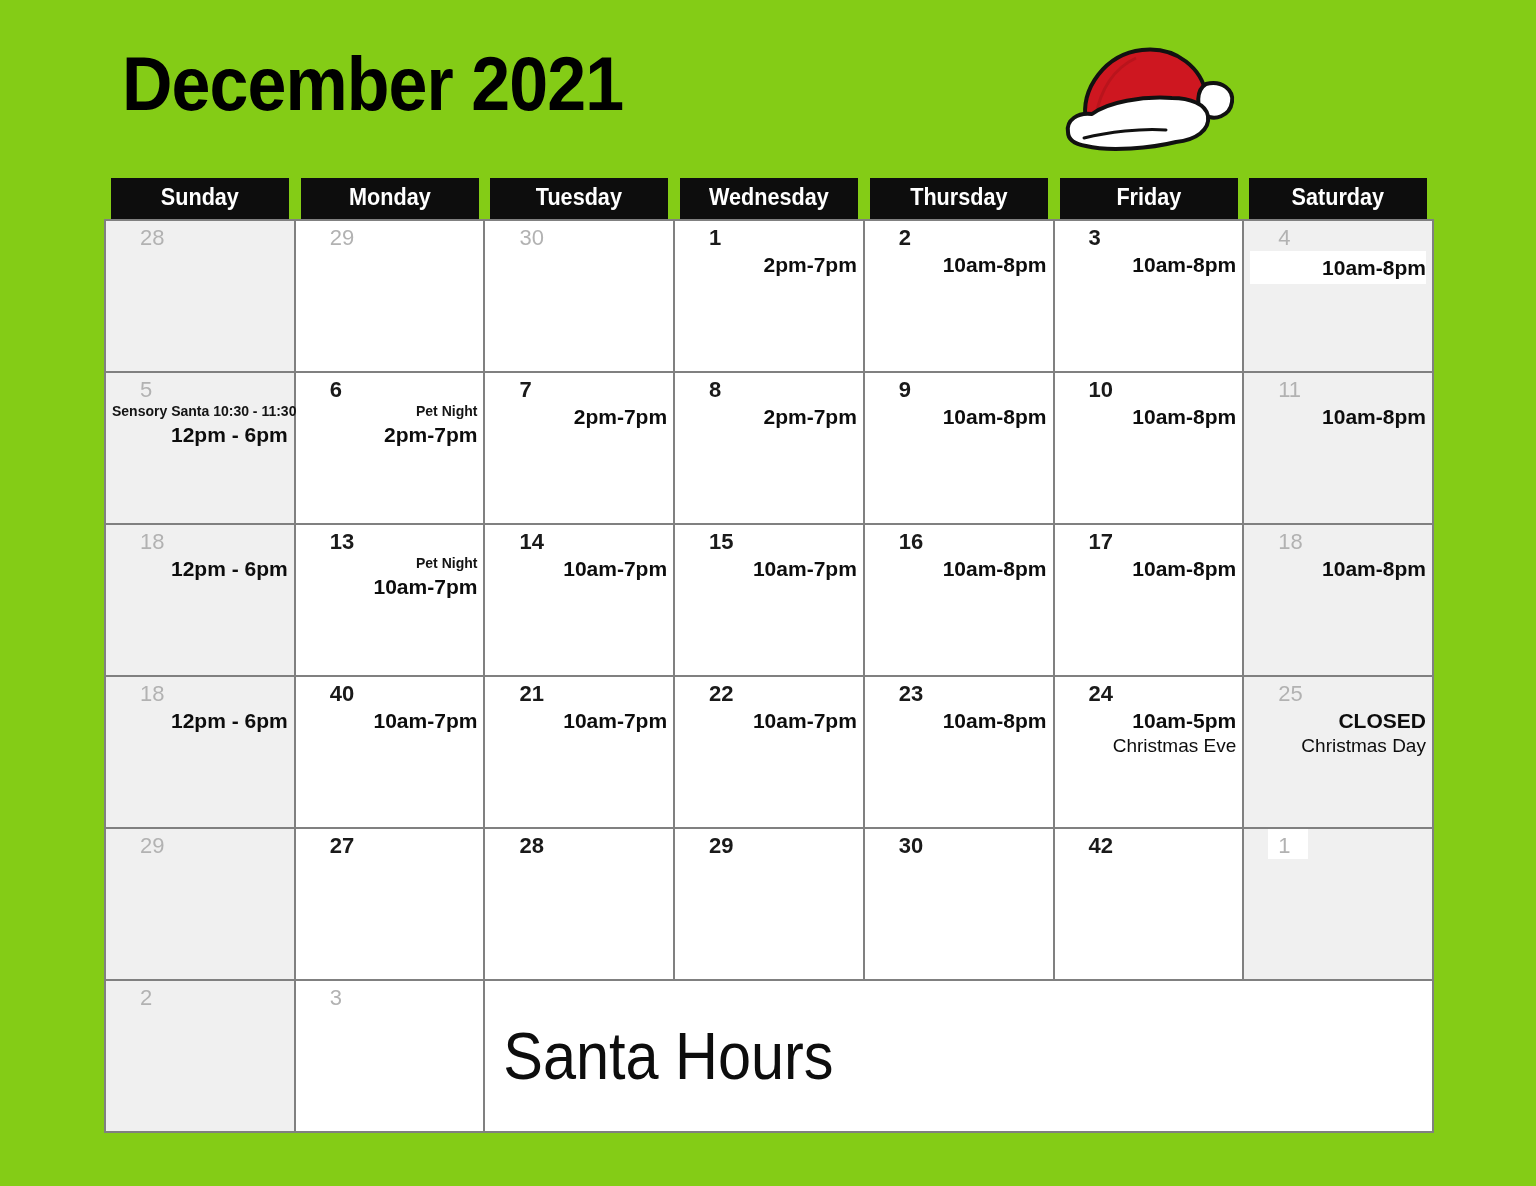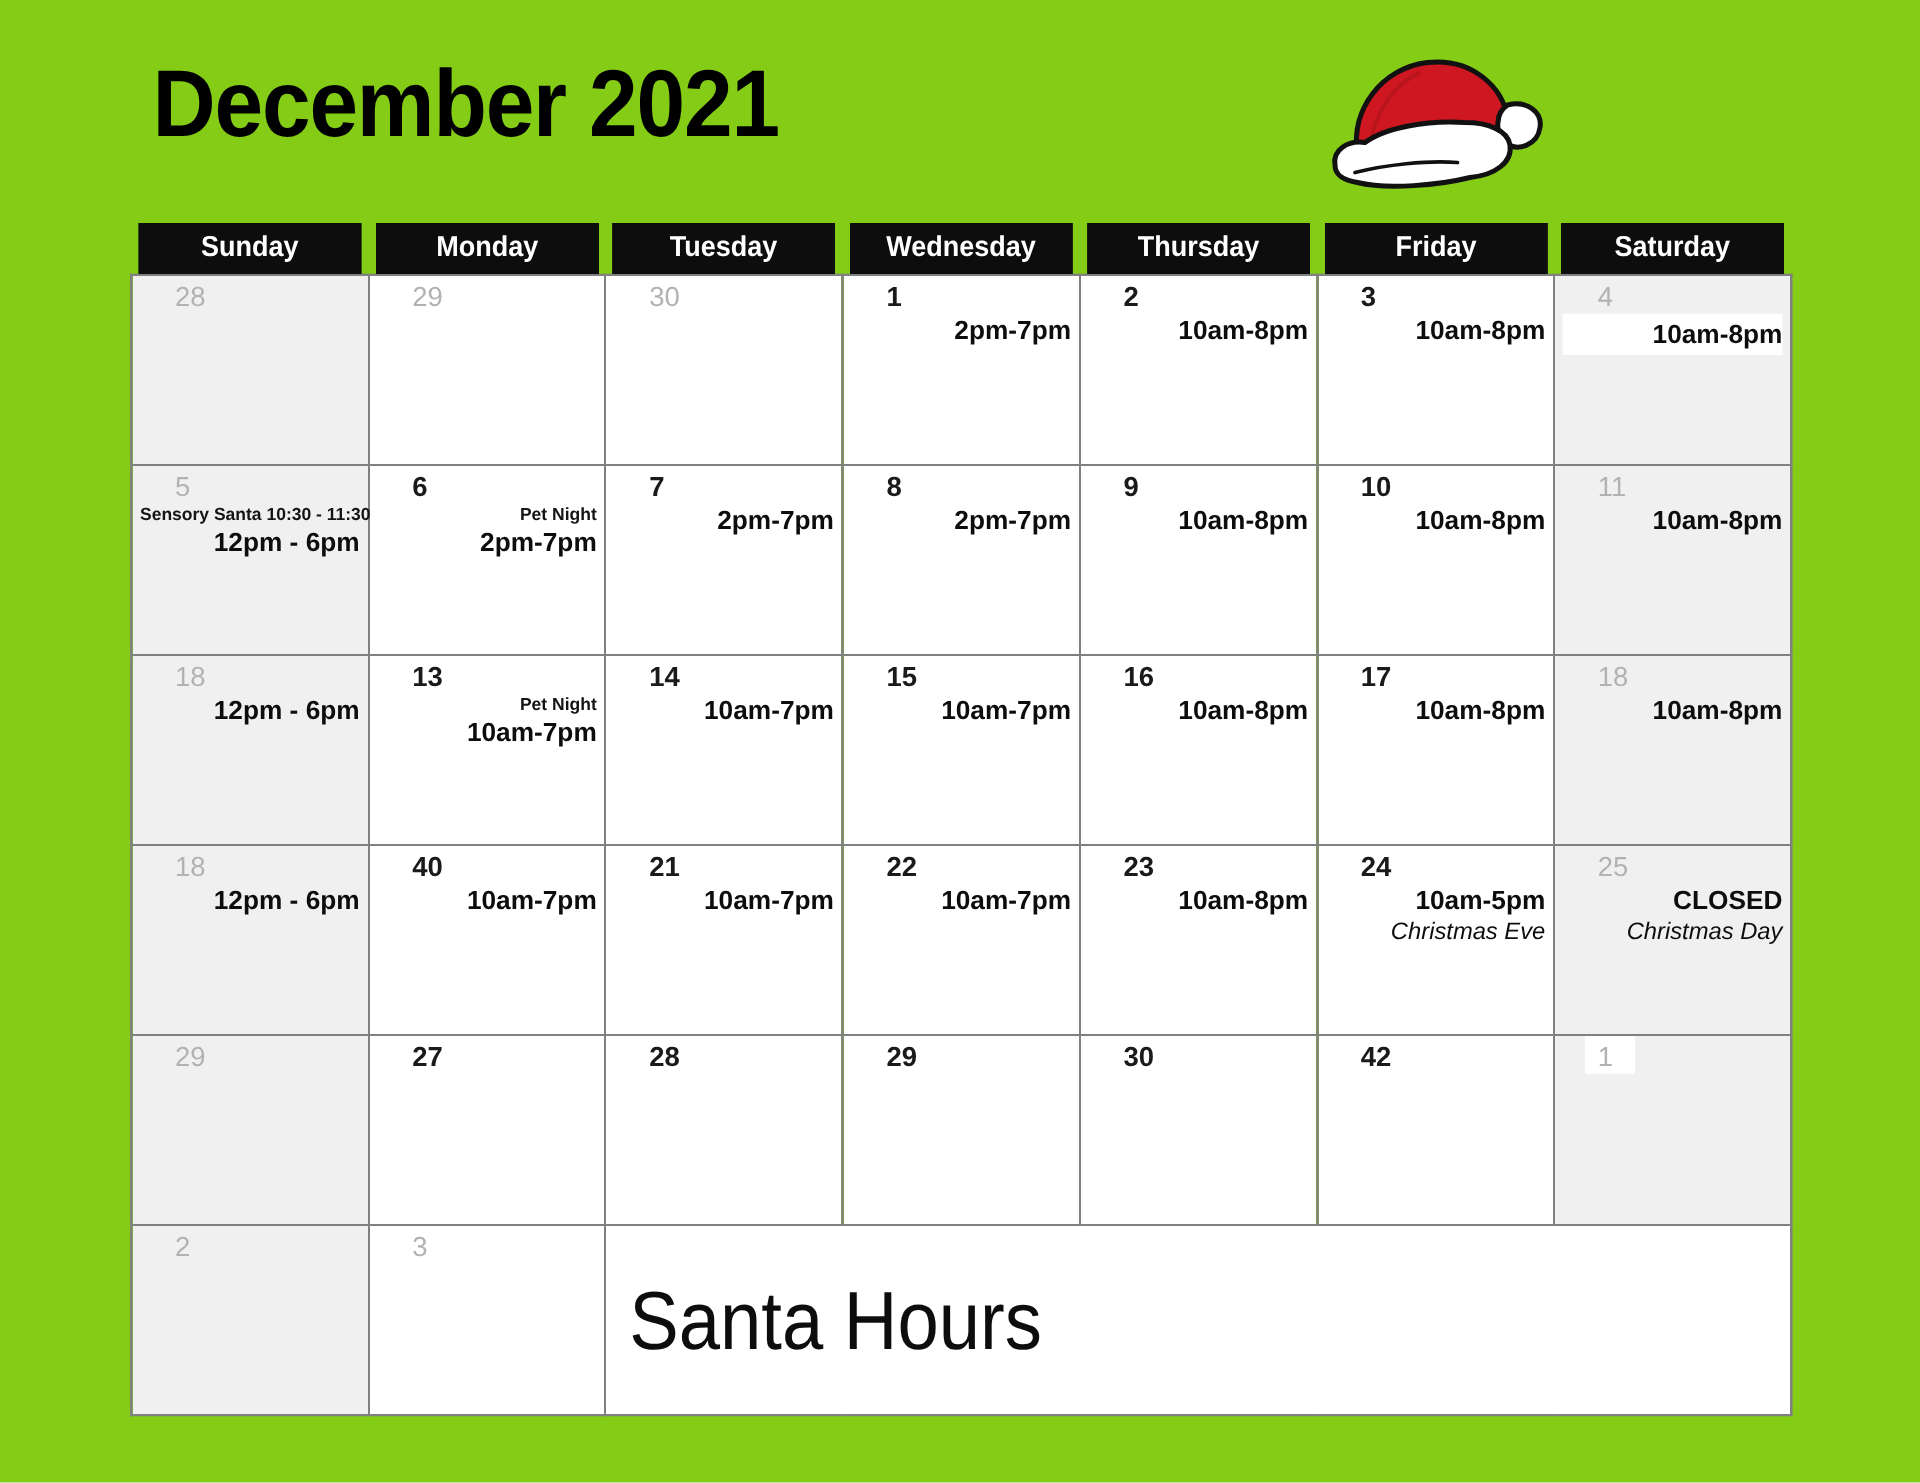--- a/index.html
+++ b/index.html
@@ -128,21 +128,20 @@
     font-family: "Liberation Sans", sans-serif;
     white-space: nowrap;
   }
   .hours.banded {
     background: #ffffff;
     display: block;
     padding: 3px 0;
   }
   .note-italic {
     font-size: 19px;
-    font-style: italic;
     font-weight: normal;
     color: #0d0d0d;
     line-height: 1.3;
     font-family: "Liberation Sans", sans-serif;
     white-space: nowrap;
   }
 
   
   td.footer-cell {
     vertical-align: middle;

